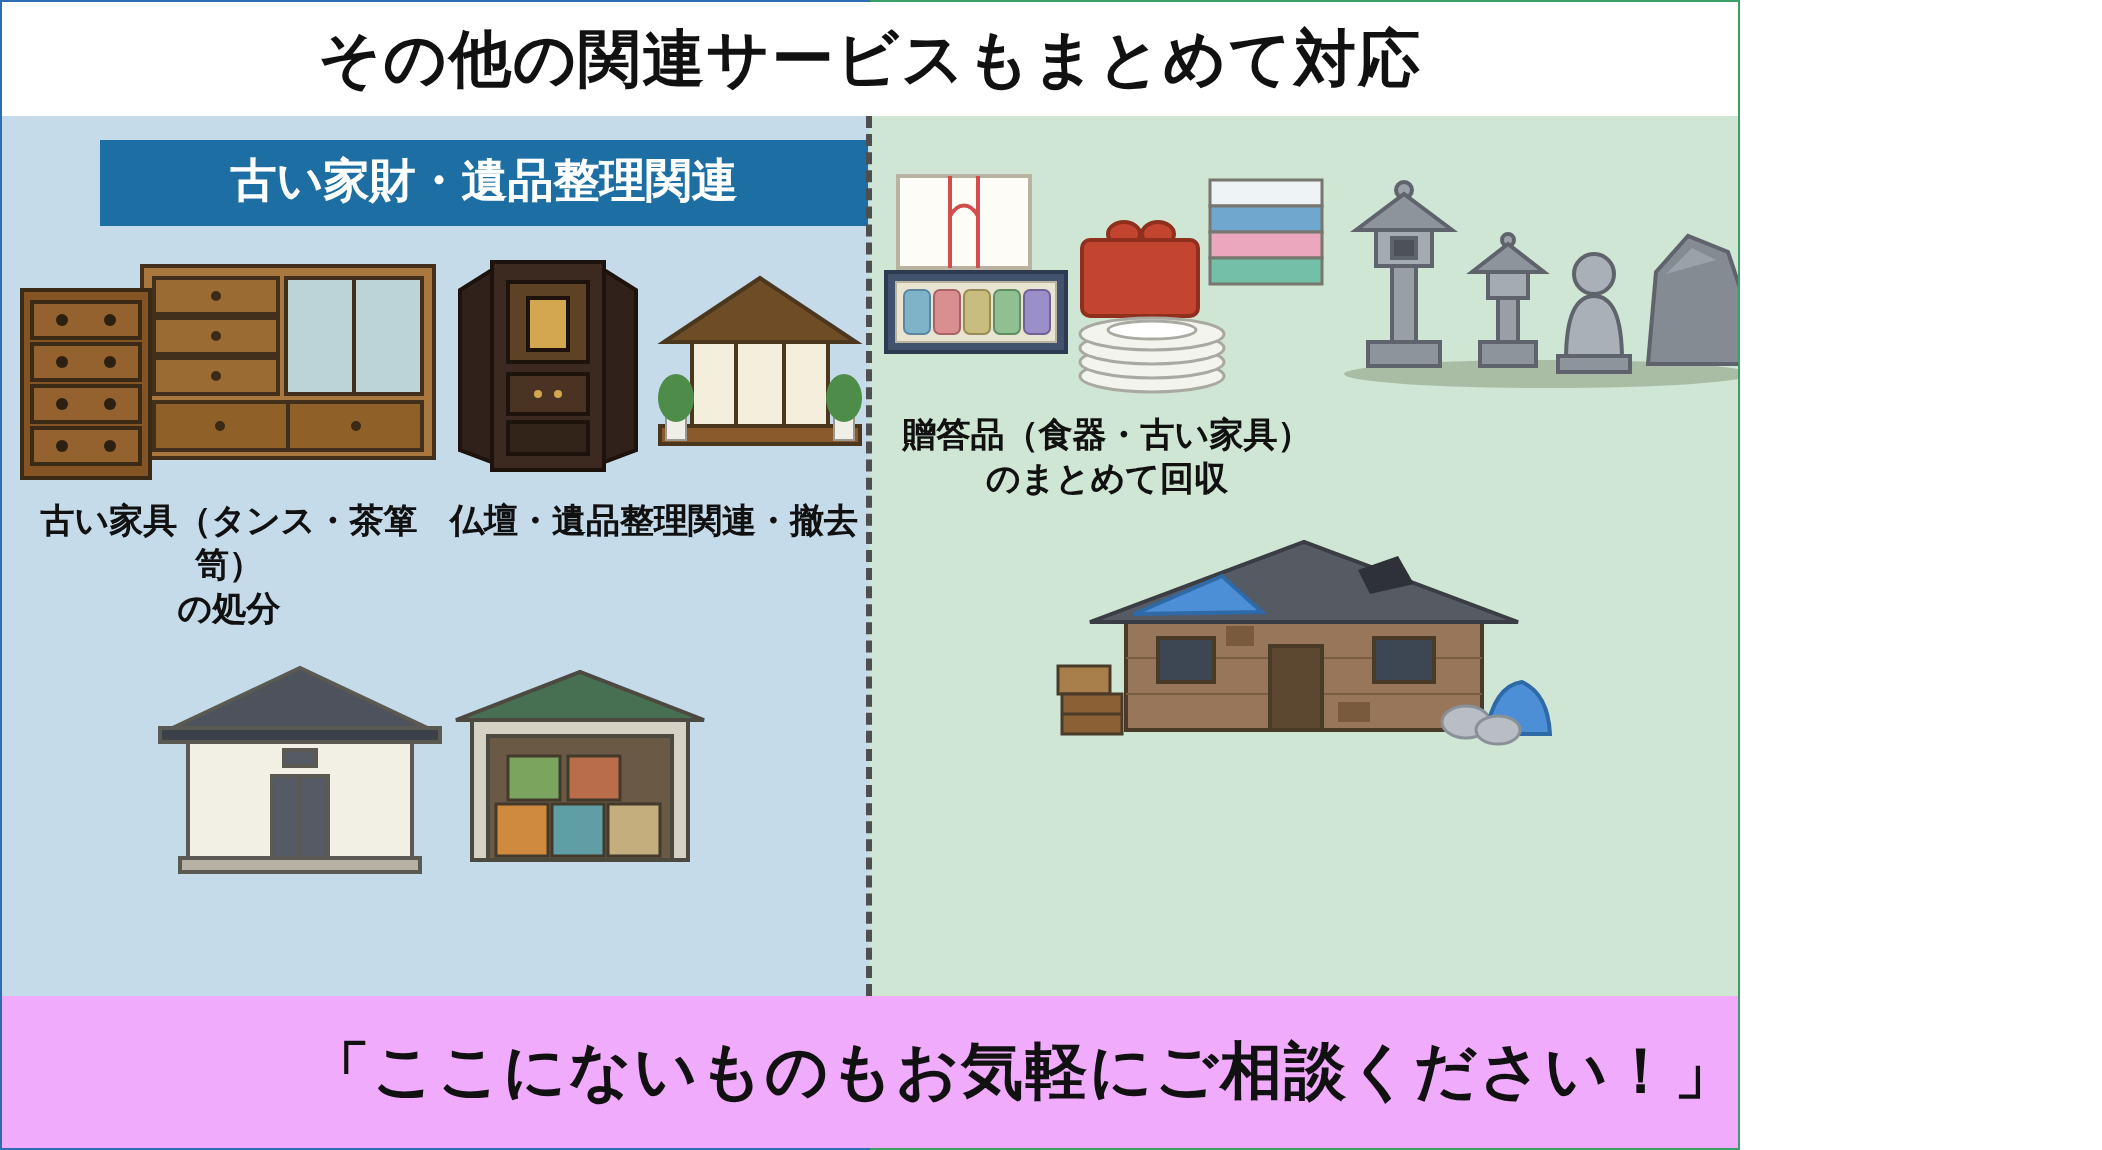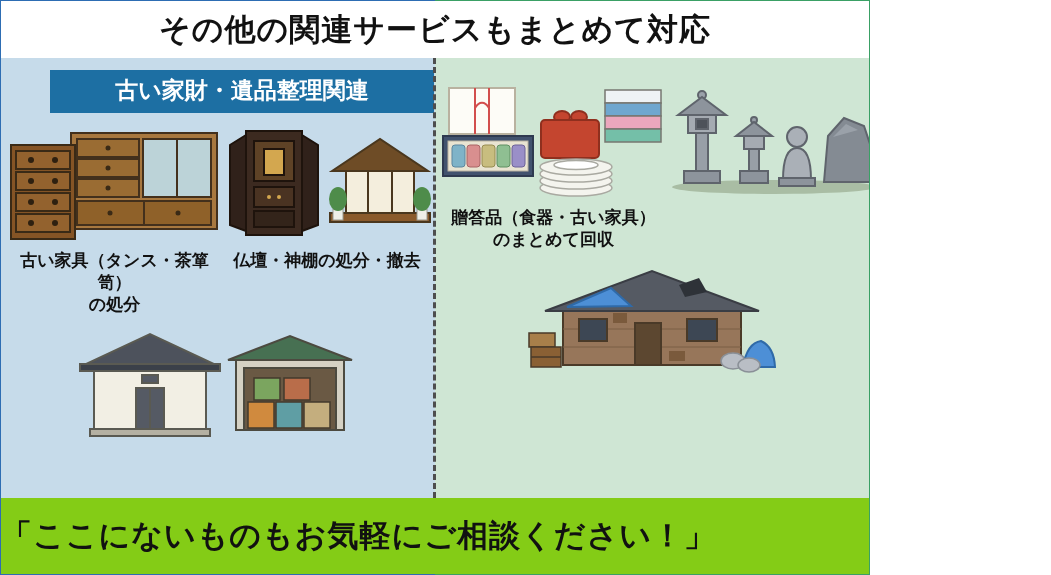--- a/index.html
+++ b/index.html
@@ -26,21 +26,21 @@
   .pill { width:91%; text-align:center; color:#fff; font-weight:bold; font-size:23px; padding:5px 0 7px; }
   .pill-left  { background:#1d6fa3;margin-left:48px; }
   .pill-right { background:#2f9e5c; }
 
   .items-row { display:flex; width:100%; justify-content:space-evenly; align-items:flex-start; margin-top:14px; }
   .items-row.second { margin-top:10px; }
   .item { display:flex; flex-direction:column; align-items:center; }
   .illus { display:block; }
   .caption { margin-top:5px; font-size:17px; font-weight:bold; color:#111; text-align:center; white-space:pre-line; line-height:1.3; }
 
-  .bottom-banner { flex:0 0 76px; display:flex; align-items:center; justify-content:flex-start; background:#84cc16;font-family:Liberation Serif, serif; }
+  .bottom-banner { flex:0 0 76px; display:flex; align-items:center; justify-content:flex-end; background:#f0abfc;font-family:Liberation Serif, serif; }
   .footer-text { font-size:31px; font-weight:bold; color:#111; letter-spacing:1px; }
 </style>
 </head>
 <body>
 
 <div class="frame">
   <div class="inner">
 
     <div class="top-banner">
       <div class="main-title">その他の関連サービスもまとめて対応</div>
@@ -116,21 +116,21 @@
                 <polygon points="110,44 158,12 206,44" fill="#6e4c26"></polygon>
                 <rect x="108" y="86" width="100" height="9" fill="#8a5a2c"></rect>
               </g>
               <g>
                 <rect x="111" y="82" width="10" height="11" fill="#efefe8" stroke="#9a9a90"></rect>
                 <rect x="195" y="82" width="10" height="11" fill="#efefe8" stroke="#9a9a90"></rect>
                 <ellipse cx="116" cy="72" rx="9" ry="12" fill="#4e8c4a"></ellipse>
                 <ellipse cx="200" cy="72" rx="9" ry="12" fill="#4e8c4a"></ellipse>
               </g>
             </svg>
-            <div class="caption">仏壇・神棚の処分・撤去</div>
+            <div class="caption">仏壇・遺品整理関連・撤去</div>
           </div>
 
         </div>
 
         <div class="items-row second">
           <div class="item">
             <svg class="illus" width="280" height="112" viewBox="0 0 280 112">
               <g stroke="#5a5a52" stroke-width="2">
                 <rect x="16" y="45" width="112" height="58" fill="#f2efe4"></rect>
                 <polygon points="4,40 72,8 140,40" fill="#4d525c"></polygon>

